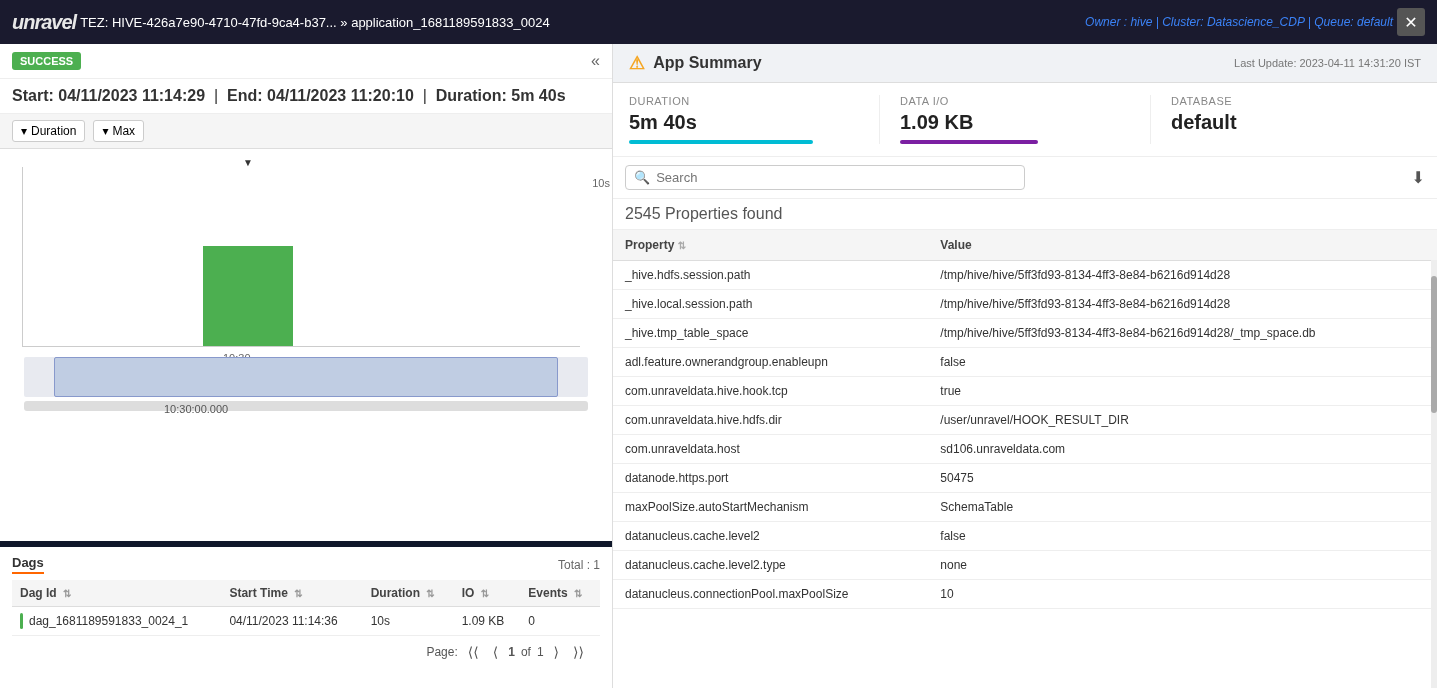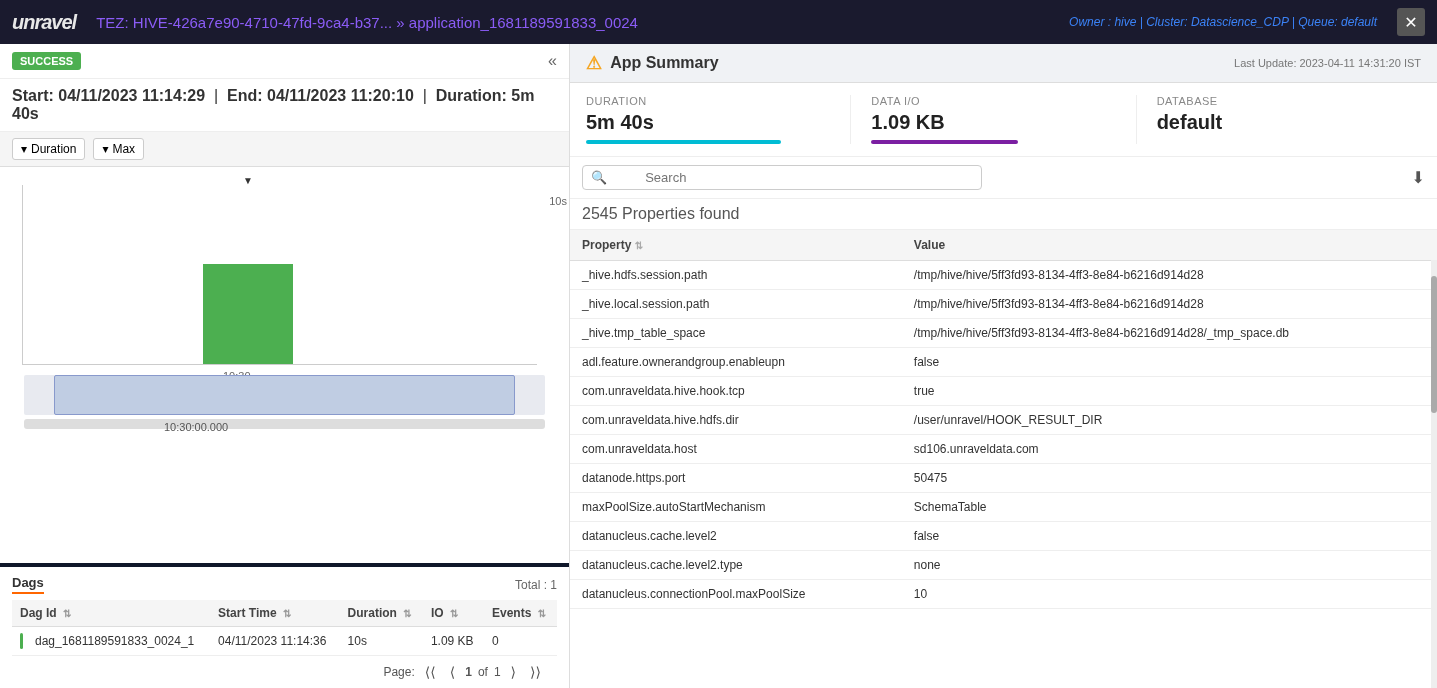--- a/index.html
+++ b/index.html
@@ -6,32 +6,32 @@
     body { font-family: -apple-system, BlinkMacSystemFont, 'Segoe UI', sans-serif; font-size: 13px; background: #f0f0f0; overflow: hidden; }
 
     
     .header {
       background: #1a1a2e;
       color: white;
       height: 44px;
       display: flex;
       align-items: center;
       padding: 0 12px;
-      gap: 20px;
+      gap: 4px;
     }
     .header-logo {
       font-size: 20px;
       font-weight: bold;
       color: #e8e8e8;
       font-style: italic;
       letter-spacing: -1px;
     }
     .header-title {
-      font-size: 15px;
-      color: #8b5cf6;
+      font-size: 13px;
+      color: #ffffff;
       flex: 1;
     }
     .header-meta {
       font-size: 12px;
       color: #3b82f6;
       font-style: italic;
     }
     .header-close {
       width: 28px;
       height: 28px;
@@ -47,21 +47,21 @@
     }
 
     
     .main-layout {
       display: flex;
       height: calc(688px - 44px);
     }
 
     
     .left-panel {
-      width: 570px;
+      width: 613px;
       background: white;
       border-right: 1px solid #ddd;
       display: flex;
       flex-direction: column;
       overflow: hidden;
     }
 
     .left-panel-header {
       padding: 8px 12px;
       border-bottom: 1px solid #eee;
@@ -188,22 +188,22 @@
     }
     .mini-chart-scroll {
       height: 10px;
       background: #ddd;
       margin: 4px 12px 0;
       border-radius: 3px;
     }
 
     
     .dags-section {
-      border-top: 4px solid #0f172a;
-      padding: 8px 12px 0;
+      border-top: 6px solid #0f172a;
+      padding: 8px 12px 20px;
     }
     .dags-header {
       display: flex;
       justify-content: space-between;
       align-items: center;
       margin-bottom: 6px;
     }
     .dags-title {
       font-weight: 600;
       font-size: 13px;
@@ -226,21 +226,21 @@
       color: #444;
       font-weight: 600;
       white-space: nowrap;
     }
     thead th .sort-icon { color: #999; font-size: 10px; margin-left: 3px; }
     tbody td {
       padding: 6px 8px;
       border-bottom: 1px solid #eee;
       color: #333;
     }
-    .dag-id-cell { display: flex; align-items: center; gap: 12px; }
+    .dag-id-cell { display: flex; align-items: center; gap: 6px; }
     .dag-indicator { width: 3px; height: 16px; background: #4caf50; border-radius: 2px; }
 
     .pagination {
       display: flex;
       align-items: center;
       justify-content: flex-end;
       padding: 6px 12px;
       font-size: 12px;
       color: #555;
       gap: 6px;
@@ -370,21 +370,20 @@
       flex: 1;
       max-width: 400px;
       background: white;
     }
     .search-icon { color: #888; margin-right: 6px; }
     .search-input {
       border: none;
       outline: none;
       font-size: 13px;
       width: 100%;
-      margin-left: 32px;
     }
     .download-btn {
       margin-left: auto;
       background: none;
       border: none;
       cursor: pointer;
       color: #555;
       font-size: 16px;
     }
 

